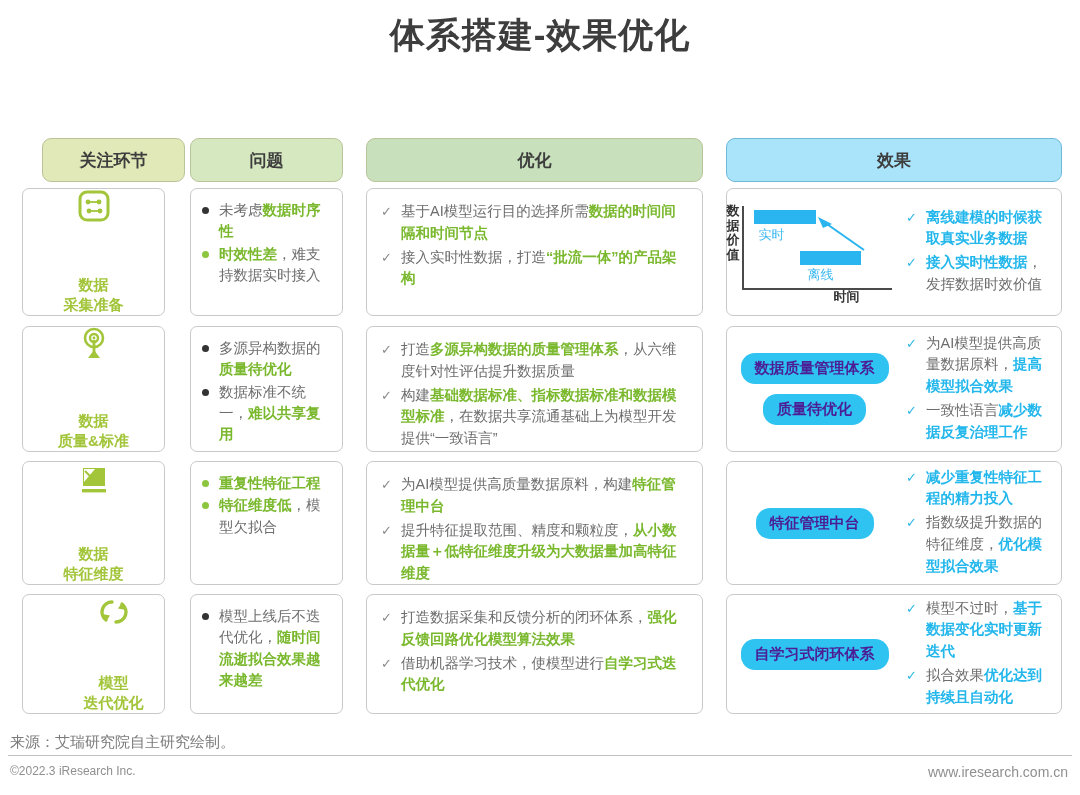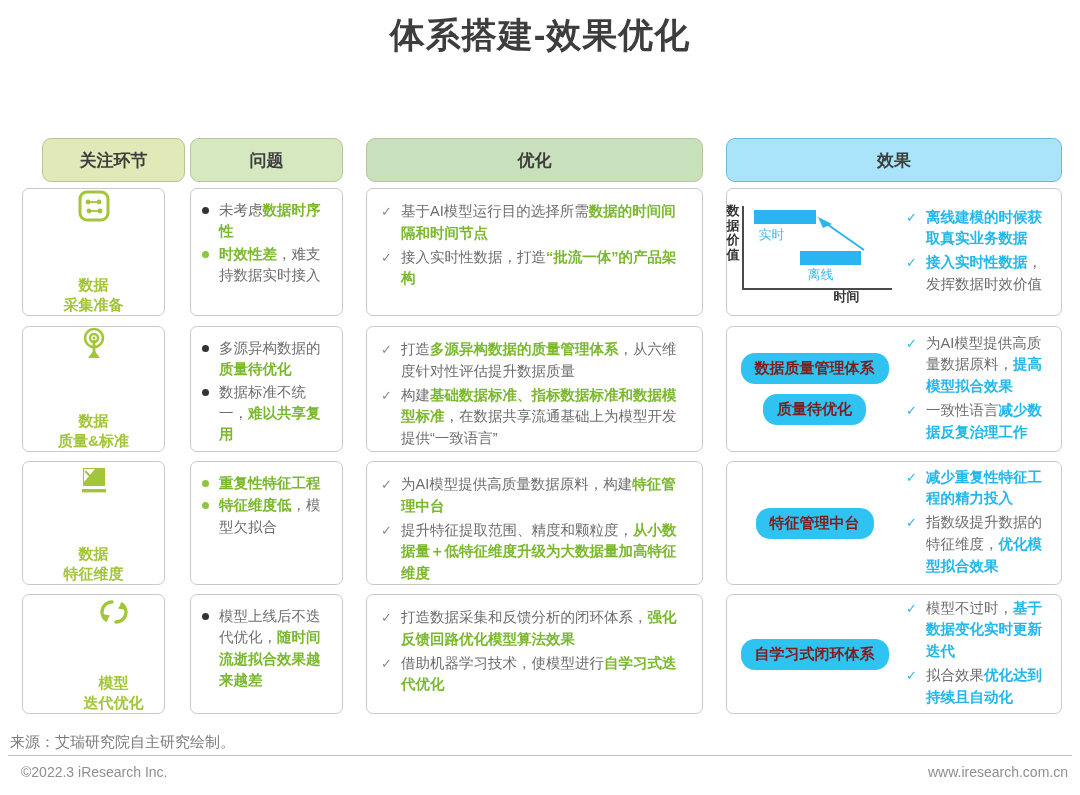--- a/index.html
+++ b/index.html
@@ -87,21 +87,21 @@
 
   .b { color: #23b7ec; font-weight: bold; }
 
   
   .eff { display: flex; height: 100%; align-items: center; }
   .eff-left  { width: 175px; display: flex; flex-direction: column;
                align-items: center; justify-content: center; gap: 10px; }
   .eff-right { flex: 1; padding: 9px 9px 9px 2px; }
 
   .pill {
-    background: #2ec3f1; color: #7f1d1d;
+    background: #2ec3f1; color: #4c1d95;
     border-radius: 14px; padding: 6px 14px;
     font-size: 15px; font-weight: bold; white-space: nowrap;
     text-align: right;
   }
 
   
   .mini { position: relative; width: 178px; height: 104px; }
   .mini .yax { position: absolute; left: 16px; top: 6px; width: 2px; height: 84px; background: #4a4a4a; }
   .mini .xax { position: absolute; left: 16px; top: 88px; width: 150px; height: 2px; background: #4a4a4a; }
   .mini .ylab {
@@ -122,21 +122,21 @@
   .mini .cap1 { left: 33px; top: 26px; }
   .mini .cap2 { left: 82px; top: 66px; }
   .mini .arrow { position: absolute; left: 88px; top: 14px; width: 54px; height: 40px; }
 
   
   .source {
     position: absolute; left: 10px; top: 733px;
     font-size: 15px; color: #7a7a7a;
   }
   .divider { position: absolute; left: 8px; top: 755px; width: 1064px; height: 1px; background: #c0c0c0; }
-  .copy { position: absolute; left: 21px; top: 764px; font-size: 14px; color: #8f8f8f; }
+  .copy { position: absolute; left: 10px; top: 764px; font-size: 12px; color: #8f8f8f; }
   .site { position: absolute; right: 12px; top: 764px; font-size: 14px; color: #8f8f8f; }
 </style>
 </head>
 <body>
 
 <div class="page">
 
   <div class="title">体系搭建-效果优化</div>
 
   <div class="headrow">

